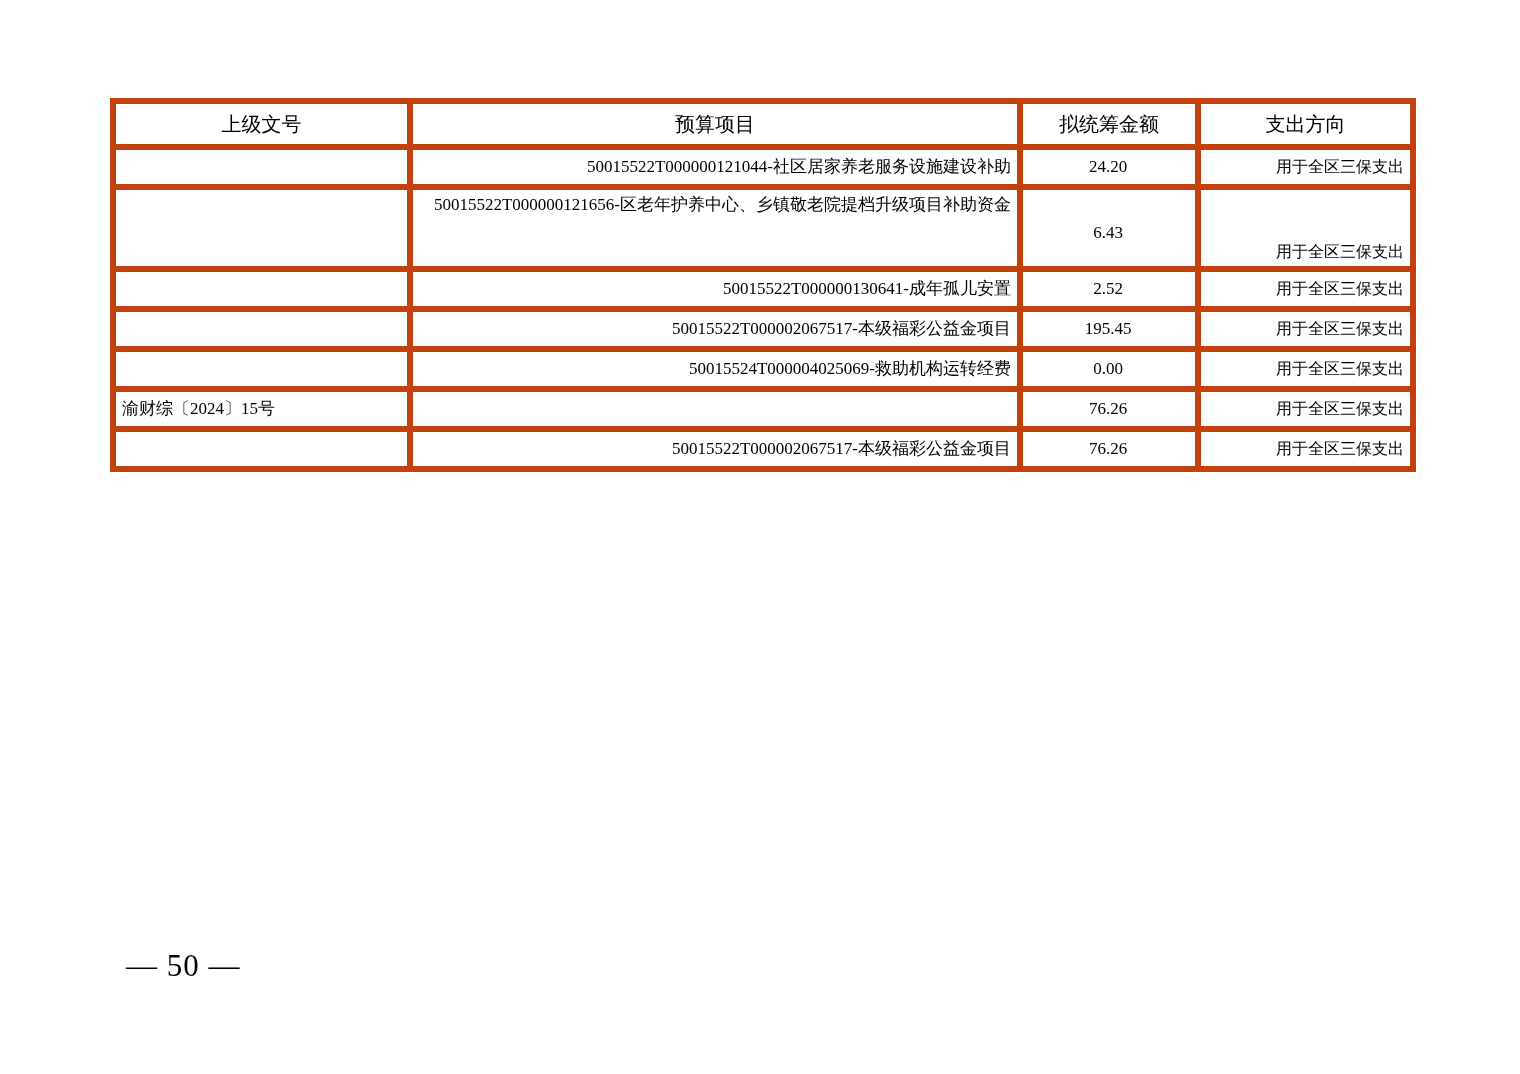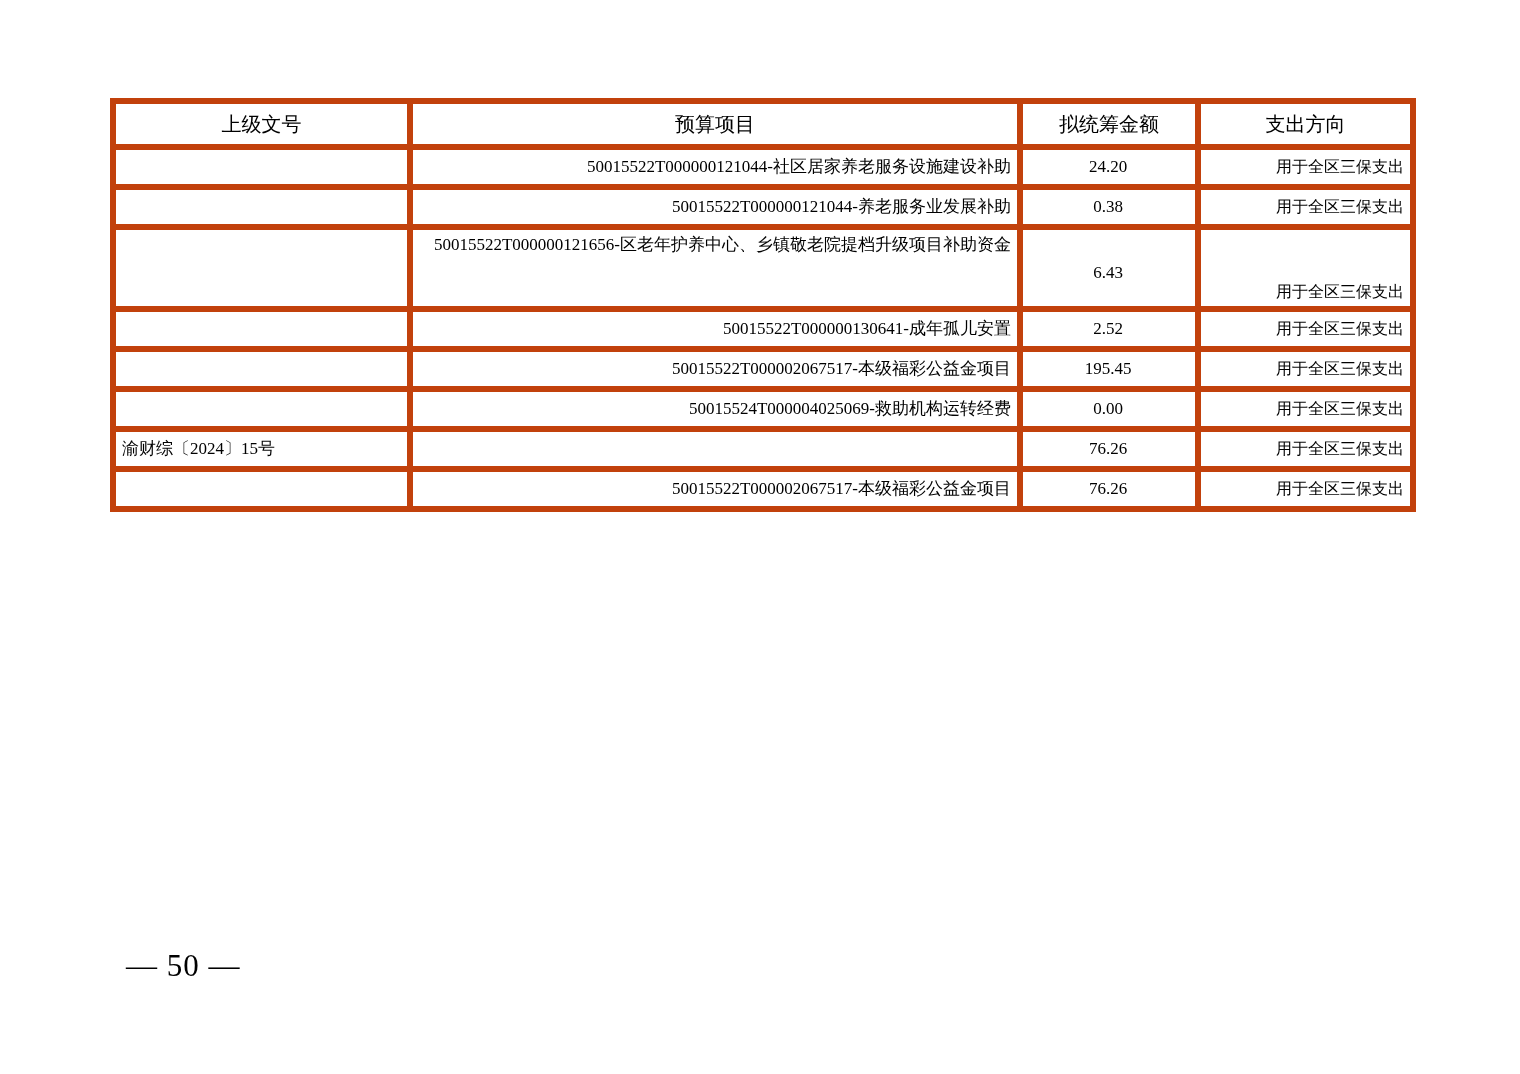--- a/index.html
+++ b/index.html
@@ -113,26 +113,20 @@
         <th>支出方向</th>
       </tr>
     </thead>
     <tbody>
         <tr>
           <td class="doc-cell"></td>
           <td class="item-cell">50015522T000000121044-社区居家养老服务设施建设补助</td>
           <td class="amt-cell">24.20</td>
           <td class="dir-cell">用于全区三保支出</td>
         </tr>
-        <tr>
-          <td class="doc-cell"></td>
-          <td class="item-cell">50015522T000000121044-养老服务业发展补助</td>
-          <td class="amt-cell">0.38</td>
-          <td class="dir-cell">用于全区三保支出</td>
-        </tr>
         <tr class="tall">
           <td class="doc-cell"></td>
           <td class="item-cell">50015522T000000121656-区老年护养中心、乡镇敬老院提档升级项目补助资金</td>
           <td class="amt-cell">6.43</td>
           <td class="dir-cell">用于全区三保支出</td>
         </tr>
         <tr>
           <td class="doc-cell"></td>
           <td class="item-cell">50015522T000000130641-成年孤儿安置</td>
           <td class="amt-cell">2.52</td>

